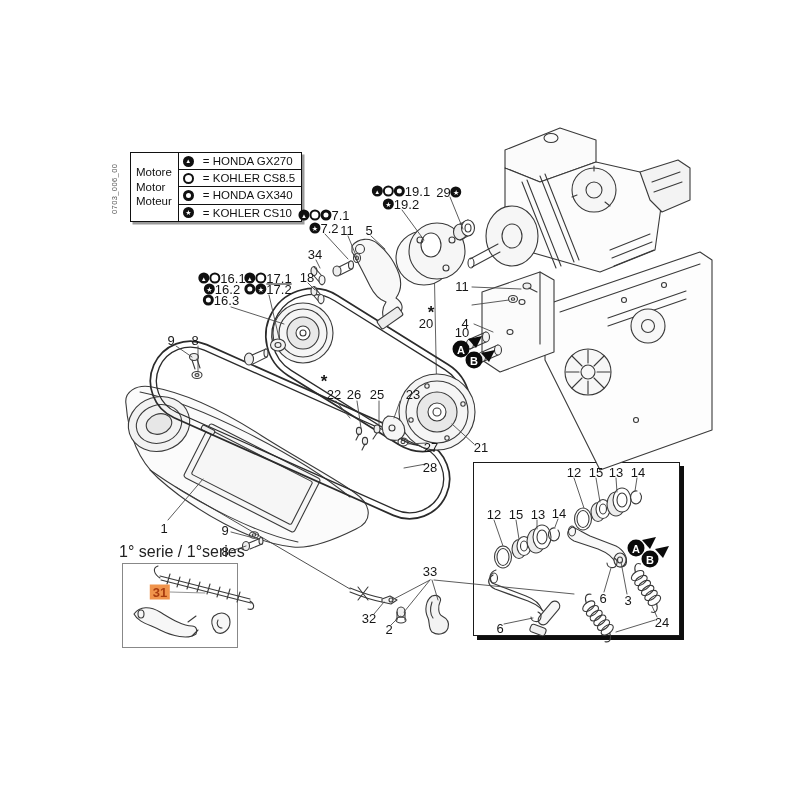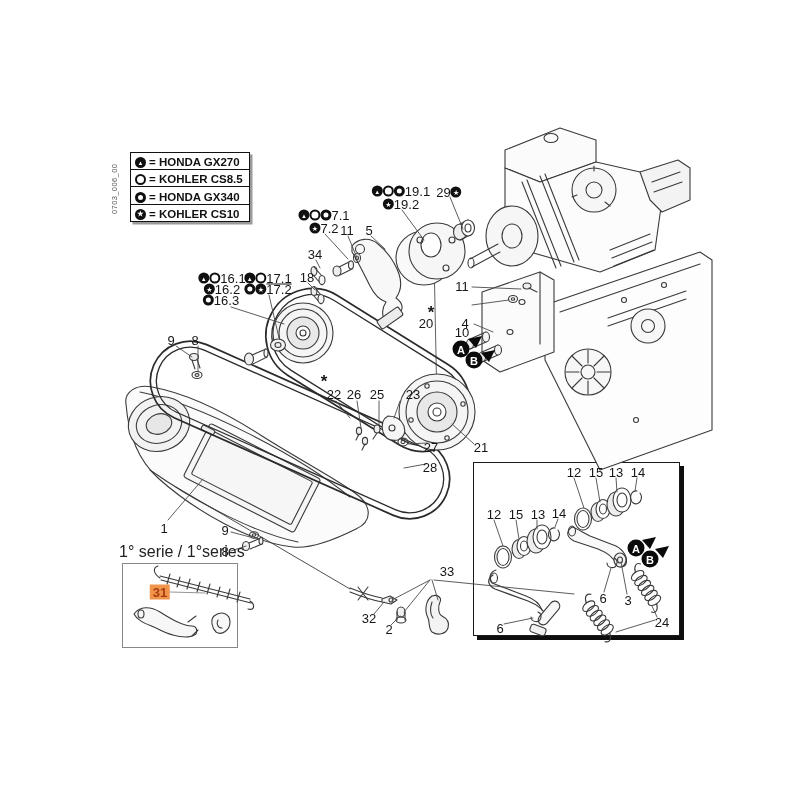--- a/index.html
+++ b/index.html
@@ -5,21 +5,21 @@
   html,body{margin:0;padding:0;background:#fff;}
   #stage{position:relative;width:800px;height:800px;background:#fff;overflow:hidden;
          font-family:"Liberation Sans",sans-serif;}
   #art{position:absolute;left:0;top:0;z-index:2;pointer-events:none;}
   
   #legend{position:absolute;left:130px;top:152px;z-index:4;display:flex;background:#fff;
           border:1.6px solid #111;box-shadow:2.5px 2.5px 0 #9a9a9a;font-size:11.5px;color:#111;}
   #legend .lcol{padding:4px 6px 4px 5px;border-right:1.3px solid #111;white-space:pre-line;
           line-height:1.28;display:flex;align-items:center;}
   #legend .rcol{display:flex;flex-direction:column;}
-  #legend .lrow{display:flex;align-items:flex-end;gap:3px;padding:1px 6px 1px 4px;height:14.2px;font-weight:bold;}
+  #legend .lrow{display:flex;align-items:center;gap:9px;padding:1px 6px 1px 4px;height:14.2px;}
   #legend .lrow + .lrow{border-top:1.1px solid #111;}
   #doc-code{position:absolute;left:110px;top:214px;z-index:4;font-size:7.5px;color:#555;
           transform:rotate(-90deg);transform-origin:0 0;letter-spacing:.4px;white-space:nowrap;}
   
   #box-series{position:absolute;left:122px;top:563px;width:114px;height:83px;
           border:1.2px solid #888;z-index:1;background:#fff;}
   #series-note{position:absolute;left:119px;top:543px;z-index:3;font-size:16px;color:#222;}
   #box-levers{position:absolute;left:473px;top:462px;width:205px;height:172px;
           border:1.6px solid #1a1a1a;box-shadow:4px 4px 0 #0e0e0e;z-index:1;background:#fff;}
   
@@ -37,20 +37,23 @@
   .pbadge{position:absolute;transform:translate(-50%,-50%);width:17px;height:17px;border-radius:50%;
           background:#0a0a0a;color:#fff;font-weight:bold;font-size:11px;display:flex;
           align-items:center;justify-content:center;z-index:5;}
 </style>
 </head>
 <body>
 
 <div id="stage">
 
   <div id="legend">
+    <div class="lcol">Motore
+Motor
+Moteur</div>
     <div class="rcol">
         <div class="lrow">
           <span class="sym sym-tri">▲</span>
           <span>= HONDA GX270</span>
         </div>
         <div class="lrow">
           <span class="sym sym-ring"></span>
           <span>= KOHLER CS8.5</span>
         </div>
         <div class="lrow">
@@ -473,21 +476,21 @@
       </div>
       <div class="plabel" style="left: 225px; top: 551px;">
         <span>8</span>
       </div>
       <div class="plabel" style="left: 369px; top: 618px;">
         <span>32</span>
       </div>
       <div class="plabel" style="left: 389px; top: 629px;">
         <span>2</span>
       </div>
-      <div class="plabel" style="left: 447px; top: 571px; text-align: center;">
+      <div class="plabel" style="left: 430px; top: 571px; text-align: center;">
         <span>33</span>
       </div>
       <div class="plabel" style="left: 160px; top: 592px;">
         <span class="hl">31</span>
       </div>
       <div class="plabel" style="left: 574px; top: 472px;">
         <span>12</span>
       </div>
       <div class="plabel" style="left: 596px; top: 472px;">
         <span>15</span>

